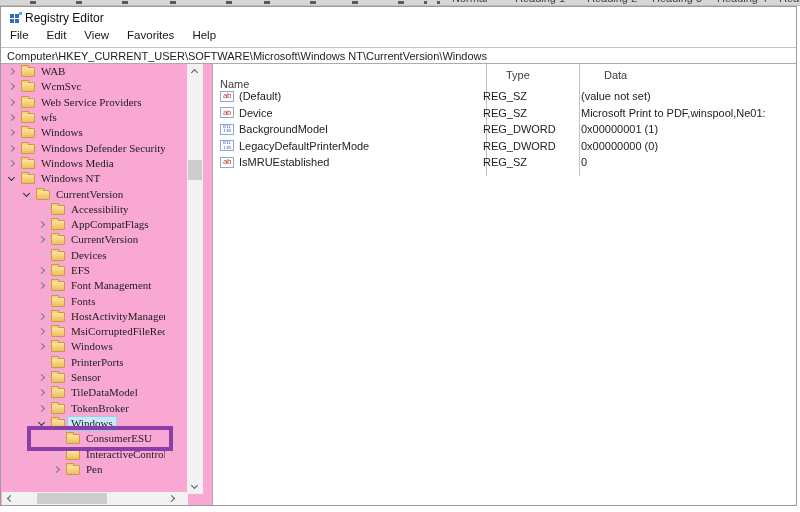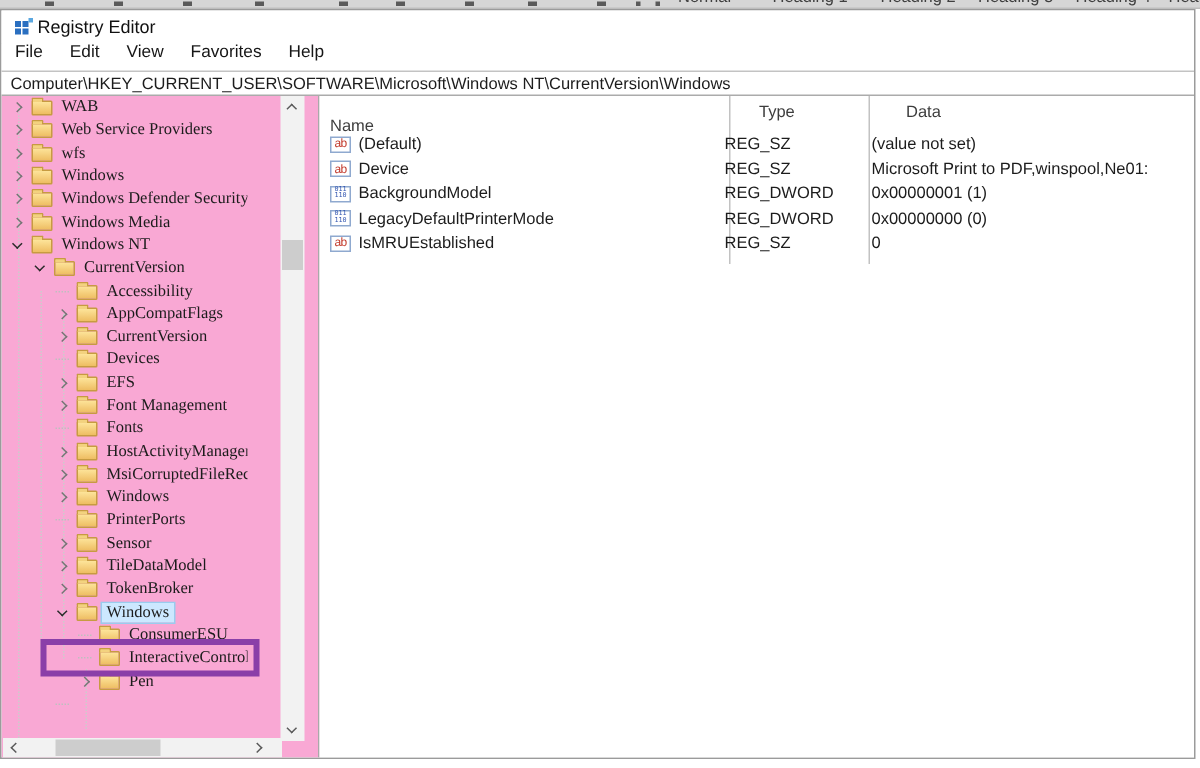--- a/index.html
+++ b/index.html
@@ -142,20 +142,25 @@
         <div class="guide" style="left:56px; top:382px; height:40px;"></div>
 
         <div class="tree-view">
 
             <div class="trow lvl1 exp-collapsed">
               <span class="expander"></span>
               <span class="folder"></span>
               <span class="tlabel">WAB</span>
             </div>
 
+            <div class="trow lvl1 exp-collapsed">
+              <span class="expander"></span>
+              <span class="folder"></span>
+              <span class="tlabel">WcmSvc</span>
+            </div>
 
             <div class="trow lvl1 exp-collapsed">
               <span class="expander"></span>
               <span class="folder"></span>
               <span class="tlabel">Web Service Providers</span>
             </div>
 
             <div class="trow lvl1 exp-collapsed">
               <span class="expander"></span>
               <span class="folder"></span>

